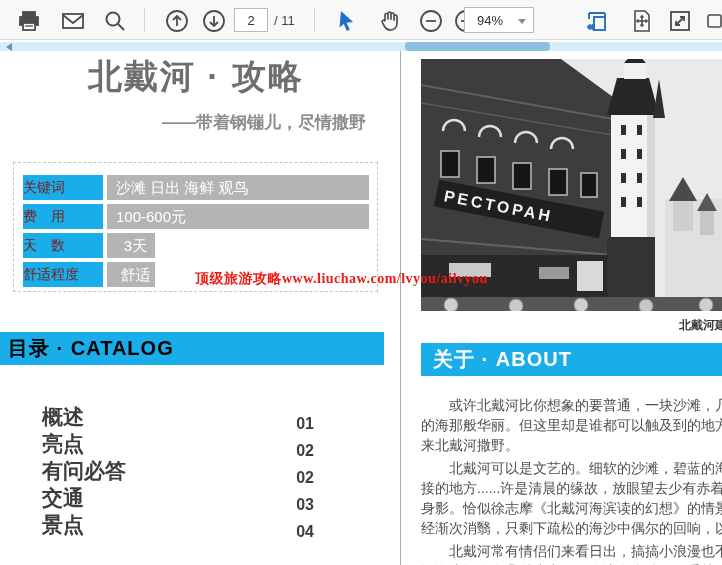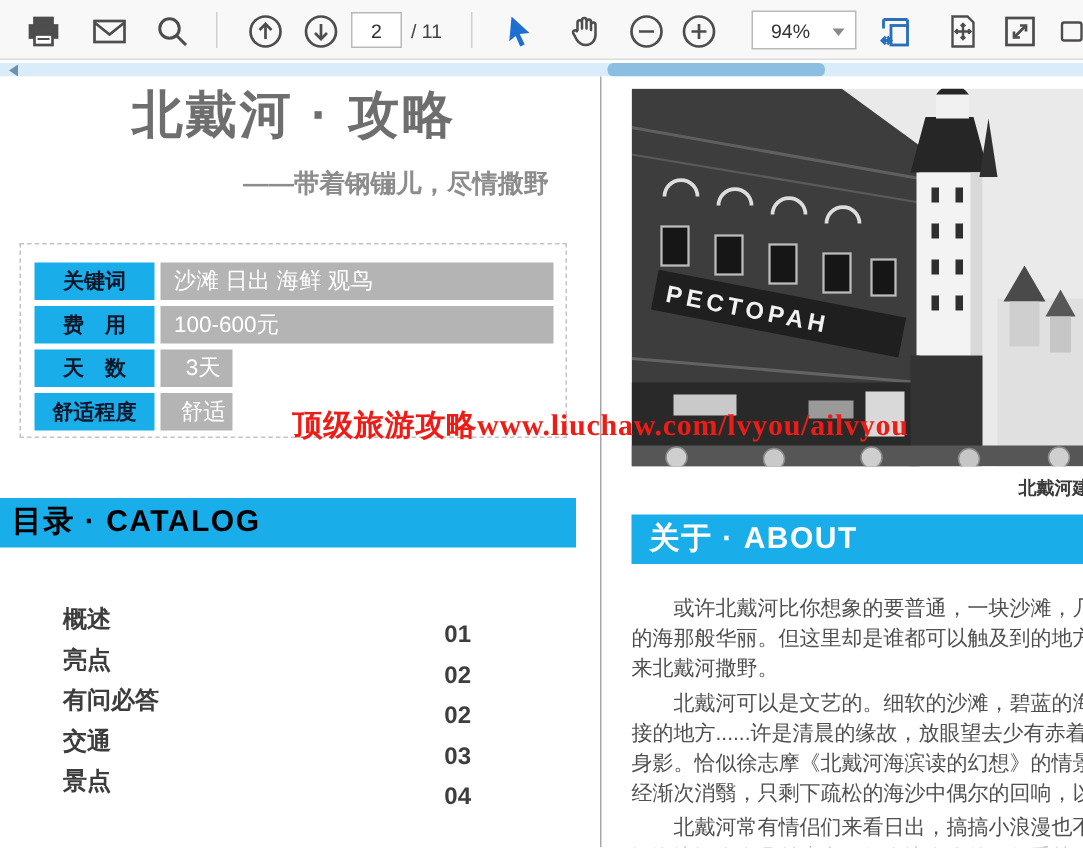--- a/index.html
+++ b/index.html
@@ -11,21 +11,21 @@
   .toolbar { position:absolute; left:0; top:0; width:722px; height:40px;
              background:#f8f8f8; border-bottom:1px solid #dcdcdc; }
   .tb-btn { position:absolute; top:8px; width:26px; height:26px; background:transparent;
             border:none; padding:0; cursor:pointer; }
   .tb-btn svg { display:block; margin:auto; }
   .tb-divider { position:absolute; top:8px; width:1px; height:24px; background:#d0d0d0; }
   .page-input { position:absolute; left:234px; top:8px; width:34px; height:24px;
                 border:1px solid #b9b9b9; background:#fff; text-align:center;
                 font-size:13px; color:#333; font-family:"Liberation Sans",sans-serif; }
   .page-total { position:absolute; left:274px; top:13px; font-size:13px; color:#444; }
-  .zoom-select { position:absolute; left:501px; top:7px; width:70px; height:26px;
+  .zoom-select { position:absolute; left:464px; top:7px; width:70px; height:26px;
                  border:1px solid #b9b9b9; background:#fff; cursor:pointer; }
   .zoom-value { position:absolute; left:12px; top:5px; font-size:13px; color:#333; }
   .zoom-caret { position:absolute; right:7px; top:11px; width:0; height:0;
                 border-left:4px solid transparent; border-right:4px solid transparent;
                 border-top:5px solid #8a8a8a; }
 
   
   .hscroll { position:absolute; left:0; top:42px; width:722px; height:9px; background:#d9ecf9; }
   .hthumb { position:absolute; left:405px; top:0; width:145px; height:9px;
             background:#8abfe2; border-radius:4px; cursor:pointer; }
@@ -39,48 +39,48 @@
 
   
   .doc-title { position:absolute; left:0; top:3px; width:392px; text-align:center;
                font-size:34px; font-weight:bold; color:#6e6e6e; letter-spacing:2px; }
   .doc-subtitle { position:absolute; left:0; top:60px; width:366px; text-align:right;
                   font-size:17px; font-weight:bold; color:#8c8c8c; }
   .info-box { position:absolute; left:13px; top:111px; width:365px; height:130px;
               border:1px dashed #c4c4c4; }
   .info-row { position:absolute; left:9px; height:25px; }
   .info-label { position:absolute; left:0; top:0; width:80px; height:25px; background:#19ade9;
-                color:#0f172a; font-size:14px; font-weight:bold; text-align:center; line-height:25px; }
+                color:#7f1d1d; font-size:14px; font-weight:normal; text-align:left; line-height:25px; }
   .info-value { position:absolute; left:84px; top:0; height:25px; background:#b4b4b4;
                 color:#fff; font-size:15px; line-height:25px; padding-left:9px; }
   .w-wide { width:262px; } .w-narrow { width:48px;text-align:center; }
 
   .catalog-banner { position:absolute; left:0; top:281px; width:384px; height:33px;
                     background:#19ade9; color:#000000; font-size:20px; font-weight:bold;
                     line-height:33px; padding-left:8px; letter-spacing:1px; }
   .cat-list { position:absolute; left:42px; top:352px; width:272px; }
   .cat-row { position:relative; height:27px; }
-  .cat-label { position:absolute; left:0; top:0; font-size:16px; font-weight:bold; color:#3d3d3d; }
+  .cat-label { position:absolute; left:0; top:0; font-size:21px; font-weight:bold; color:#3d3d3d; }
   .cat-page { position:absolute; right:0; top:12px; font-size:16px; font-weight:bold; color:#3d3d3d; }
 
   
   .photo { position:absolute; left:421px; top:8px; width:301px; height:252px; overflow:hidden; }
   .photo-caption { position:absolute; left:421px; top:266px; width:306px; text-align:right;
                    font-size:12px; font-weight:bold; color:#3a3a3a; white-space:nowrap; }
   .about-banner { position:absolute; left:421px; top:292px; width:313px; height:33px;
                   background:#19ade9; color:#fff; font-size:20px; font-weight:bold;
                   line-height:33px; padding-left:12px; letter-spacing:1px; }
   .about-text { position:absolute; left:421px; top:344px; width:420px; }
   .tline { font-size:14px; color:#4f4f4f; height:20px; line-height:20px; white-space:nowrap; }
   .tline.indent { padding-left:28px; }
   .tline.pgap { margin-top:3px; }
 
   
   .watermark { position:absolute; left:195px; top:219px; white-space:nowrap;
-               color:#ee1c16; font-size:20px; font-weight:bold; z-index:5;
+               color:#ee1c16; font-size:14px; font-weight:bold; z-index:5;
                font-family:"Liberation Serif", serif; letter-spacing:0.5px; }
 </style>
 </head>
 <body>
 
 <div class="app">
 
   <div class="toolbar">
 
     <button class="tb-btn" style="left:16px">

